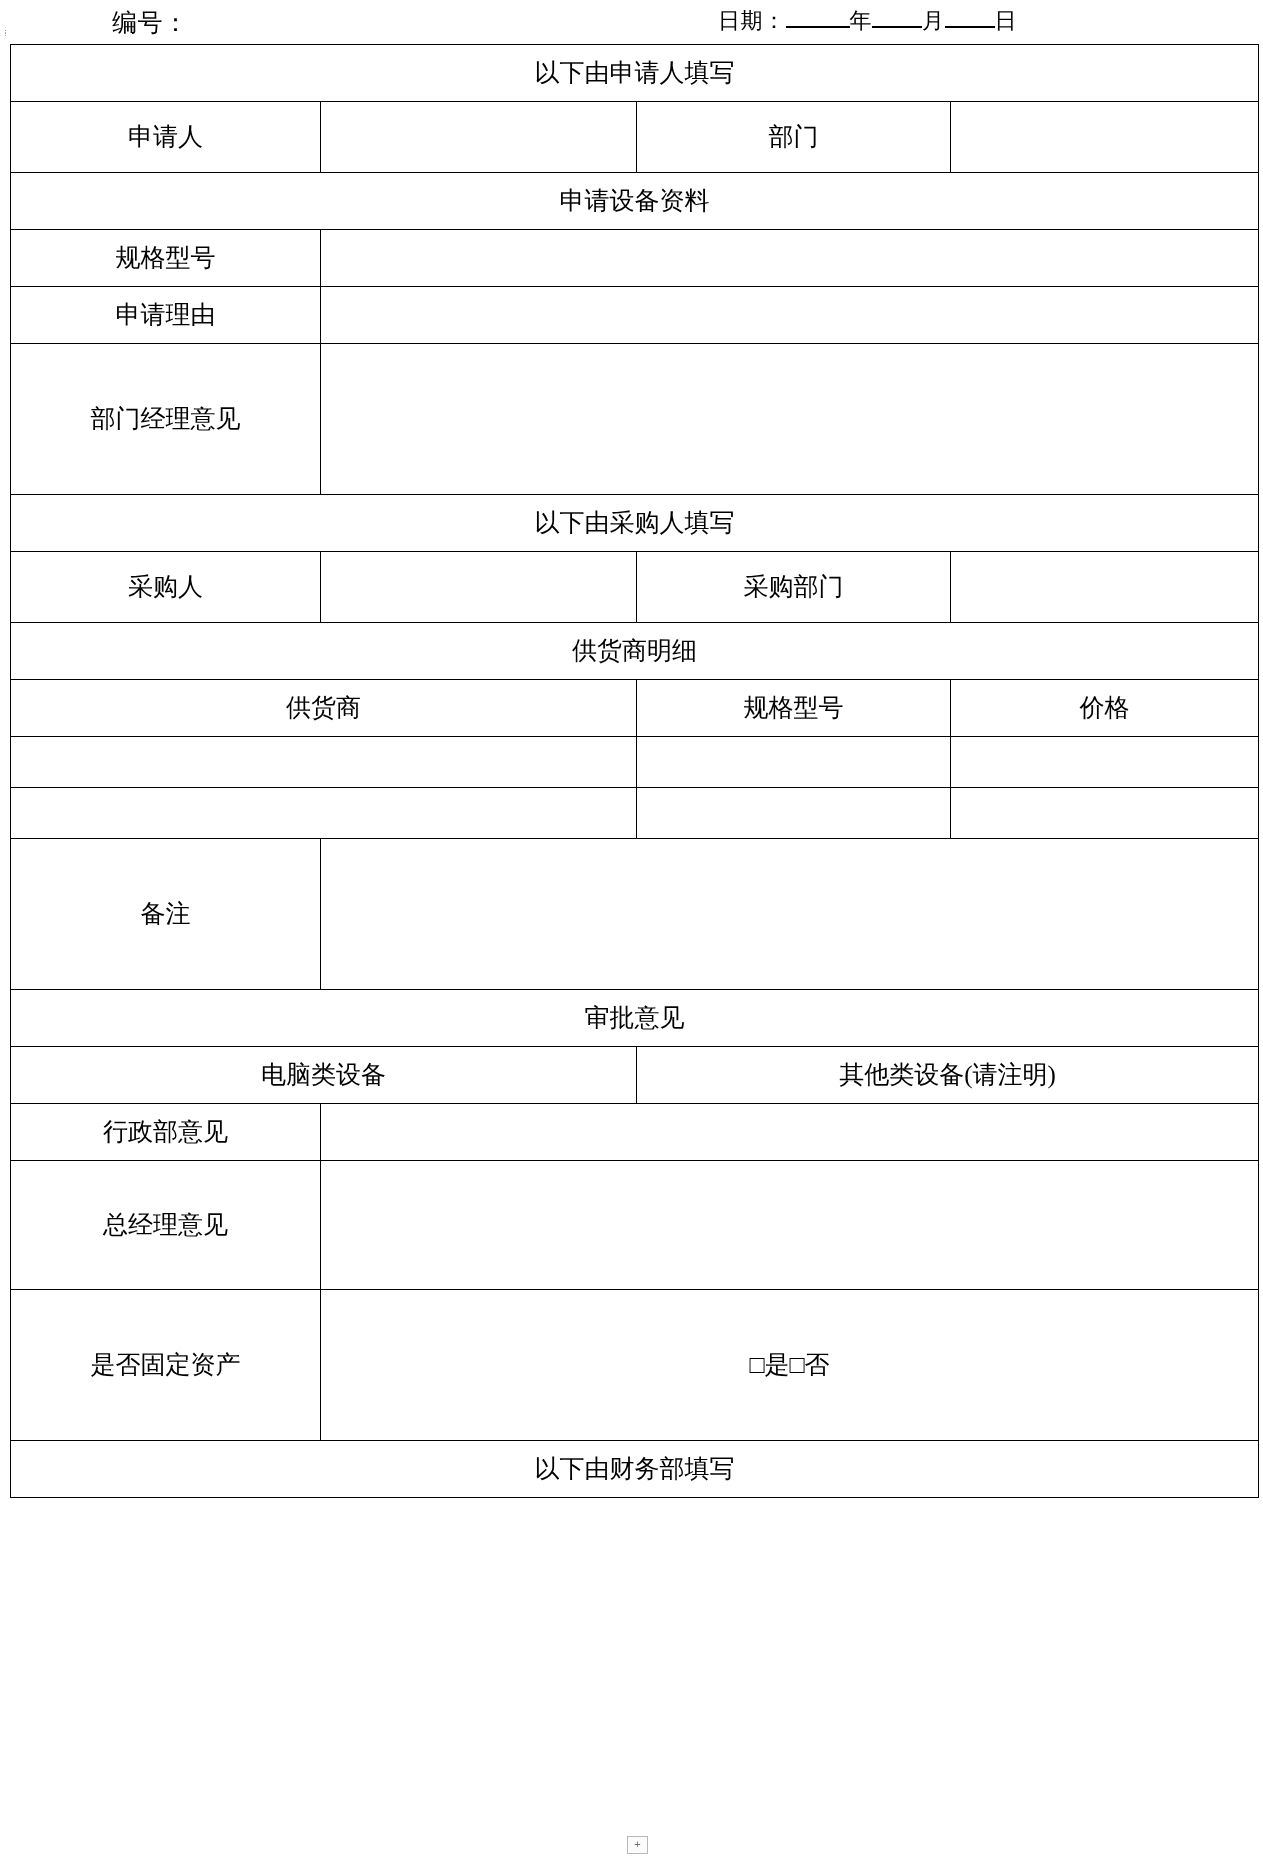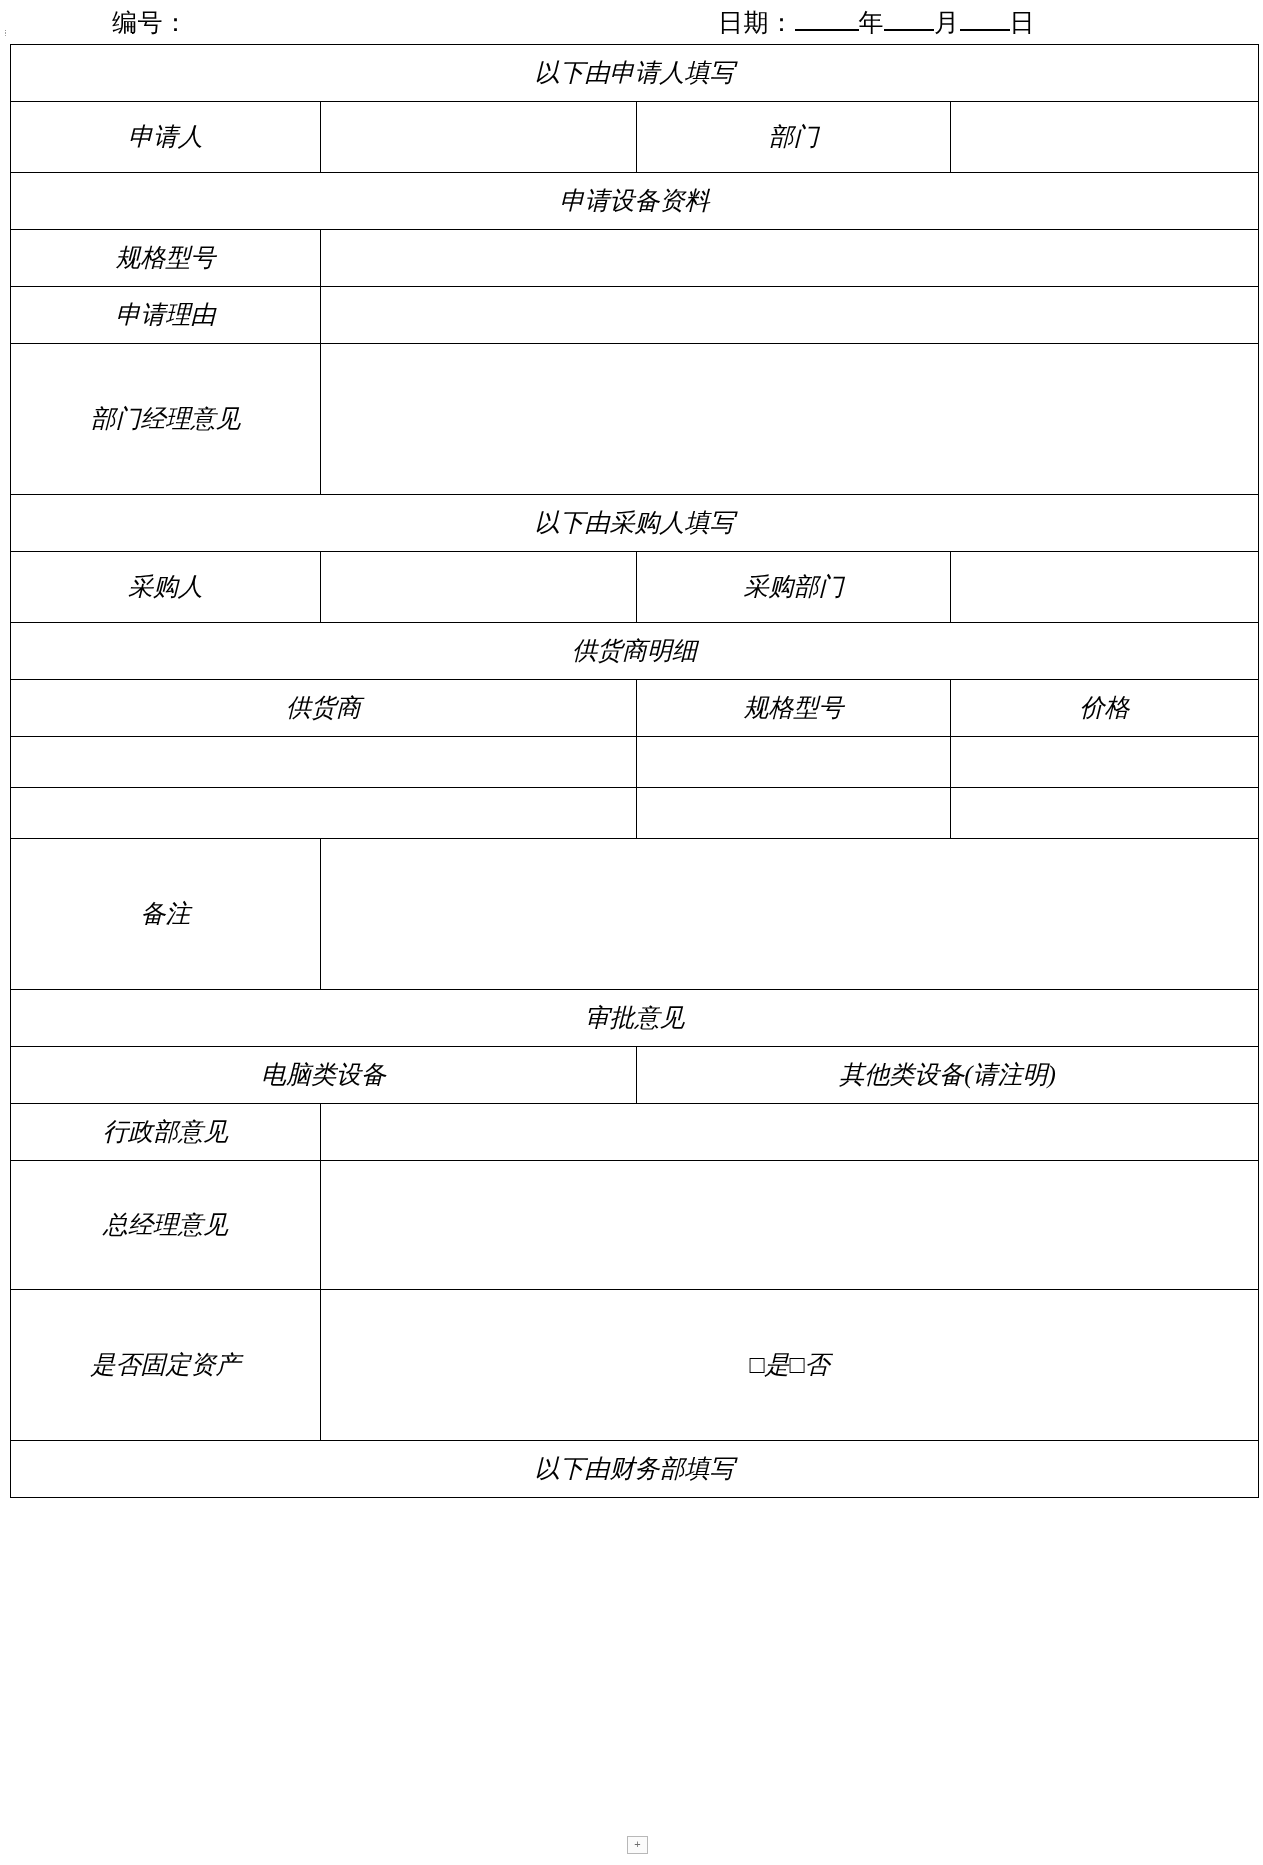--- a/index.html
+++ b/index.html
@@ -58,21 +58,21 @@
     left: 112px;
     top: 6px;
     font-size: 25px;
     letter-spacing: 0.5px;
     white-space: nowrap;
   }
   .header-line .hdr-date {
     position: absolute;
     left: 718px;
     top: 6px;
-    font-size: 25px;
+    font-size: 22px;
     letter-spacing: 0.5px;
     white-space: nowrap;
   }
   .blank-underline {
     display: inline-block;
     border-bottom: 2px solid #000;
     vertical-align: baseline;
   }
   .ul-long { width: 64px; }
   .ul-mid  { width: 50px; }
@@ -86,21 +86,20 @@
     border-collapse: collapse;
     table-layout: fixed;
   }
   table.form td {
     border: 1.6px solid #000000;
     font-size: 25px;
     text-align: center;
     vertical-align: middle;
     padding: 0 6px;
     line-height: 1.35;
-    font-style: italic;
   }
   td.section {
     font-size: 25px;
     height: 56px;
   }
   td.label {
     height: 56px;
   }
   td.value {
     

